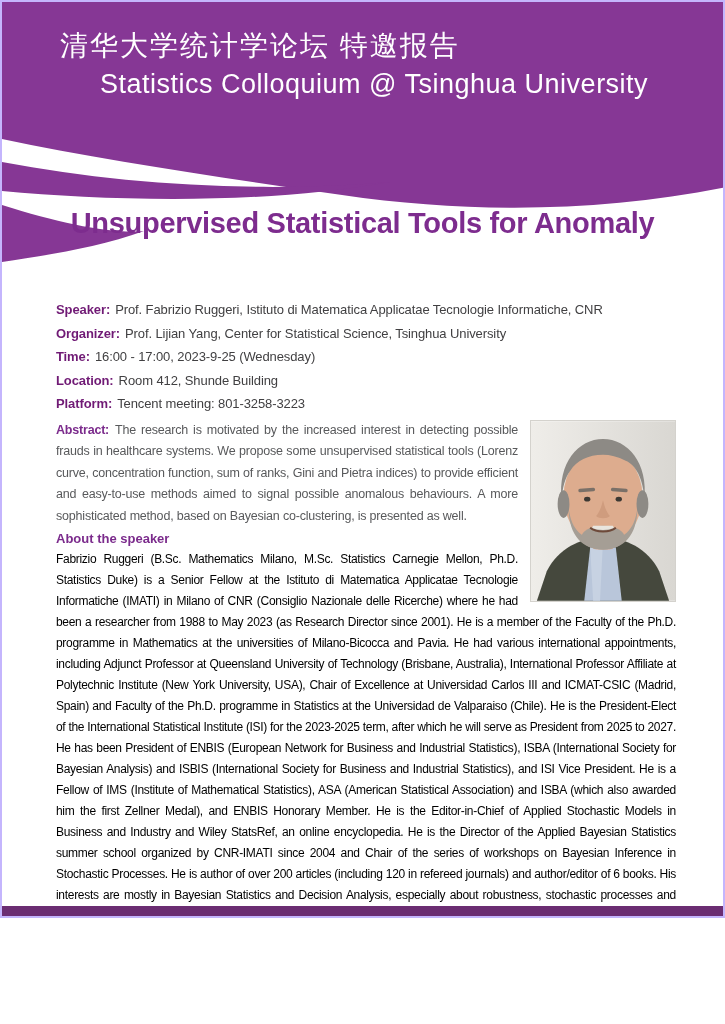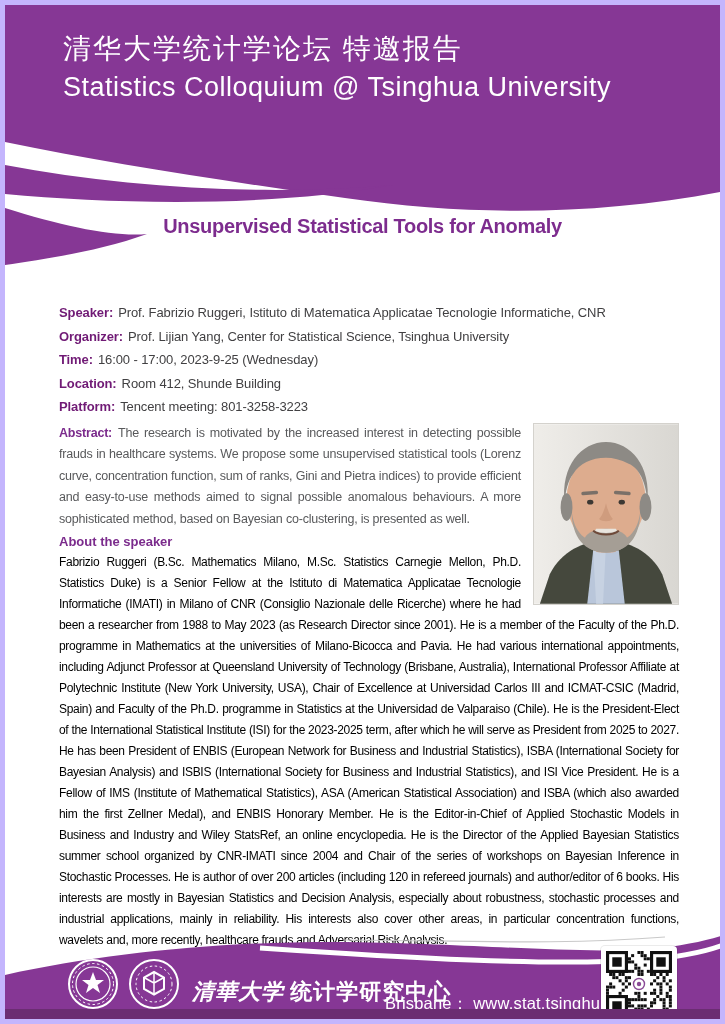--- a/index.html
+++ b/index.html
@@ -1,32 +1,32 @@
 <!DOCTYPE html>
 <html><head>
 <meta charset="utf-8">
 <style>
   * { margin:0; padding:0; box-sizing:border-box; }
   html,body { background:#fff; }
   body { font-family:"Liberation Sans", sans-serif; }
   .poster {
-    position:relative; width:725px; height:1024px; margin:0 auto;
-    background:#fff; overflow:hidden; border:5px solid #c4b5fd;
+    position:relative; width:725px; height:918px; margin:0 auto;
+    background:#fff; overflow:hidden; border:2px solid #c4b5fd;
   }
   
   .header-band { position:absolute; top:0; left:0; right:0; height:130px; background:#863795; }
   .header-band .inner { padding:26px 0 0 58px; color:#fff; }
   .hdr-zh { font-size:28px; font-weight:400; letter-spacing:2px; line-height:36px; }
-  .hdr-en { font-size:27px; font-weight:400; letter-spacing:0.5px; line-height:40px; }
+  .hdr-en { font-size:27px; font-weight:400; letter-spacing:0.5px; line-height:40px;margin-left:40px; }
   .header-wave { position:absolute; top:130px; left:0; width:725px; height:130px; display:block; }
   
   .talk-title {
     position:absolute; top:203px; left:30px; right:30px;
     text-align:center; color:#7d2c8e; font-weight:bold;
-    font-size:20px; line-height:37px; letter-spacing:-0.3px;
+    font-size:29px; line-height:37px; letter-spacing:-0.3px;
   }
   
   .content { position:absolute; top:296px; left:54px; width:620px; }
   .detail-row { font-size:13px; line-height:23.5px; color:#414042; letter-spacing:-0.1px; }
   .detail-row .lbl { color:#701a75; font-weight:bold; margin-right:5px; }
   .photo-float { float:right; width:146px; height:182px; margin:4px 0 6px 12px; }
   .photo-float svg { display:block; width:146px; height:182px; border:1px solid #d4d2cd; }
   .abstract-p {
     font-size:12.5px; line-height:21.5px; color:#58595b; text-align:justify;
     letter-spacing:-0.2px; margin-top:4px;

